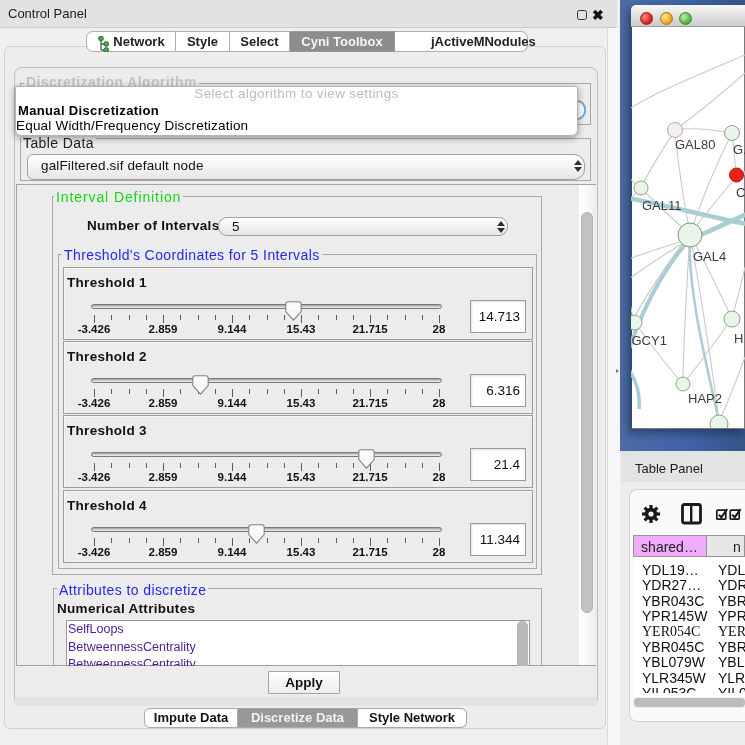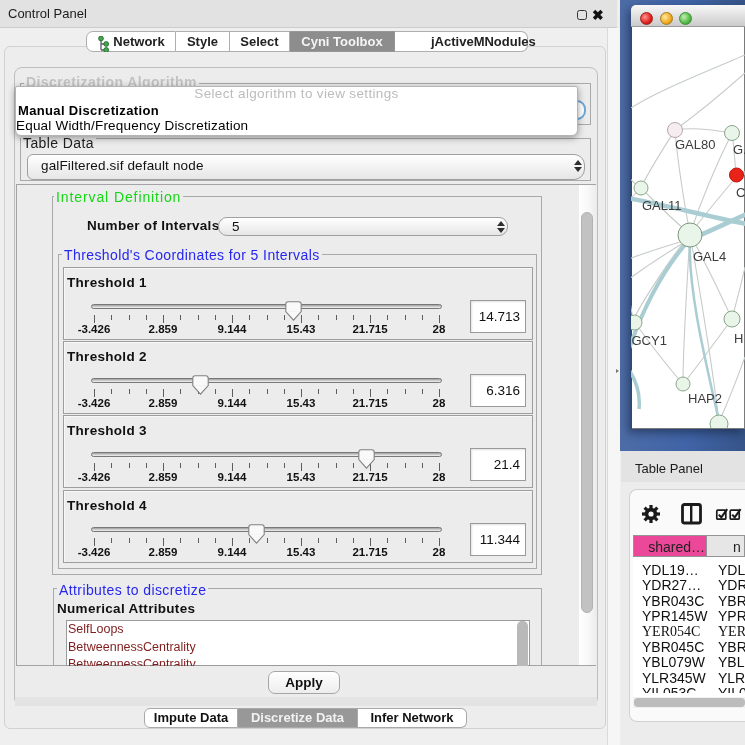--- a/index.html
+++ b/index.html
@@ -46,25 +46,25 @@
 .tpanel { position:absolute; left:63px; width:470px; height:73px; border:1px solid #9d9d9d; box-shadow:inset 1px 1px 0 #f8f8f8; }
 .blab { position:absolute; font-size:13.5px; font-weight:bold; letter-spacing:0.3px; color:#111; }
 .track { position:absolute; left:91px; top:0; width:351px; height:5px; border:1px solid #787878; border-radius:3px; background:linear-gradient(#9f9f9f,#f4f4f4); }
 .tick { position:absolute; width:1px; background:#5e5e5e; }
 .tlab { position:absolute; width:60px; text-align:center; font-size:11.5px; font-weight:bold; color:#111; }
 .thumb { position:absolute; z-index:5; }
 .tfield { position:absolute; left:470px; width:56px; height:33px; background:#ffffff; border:1px solid #9a9a9a; box-shadow:inset 1px 1px 2px rgba(0,0,0,0.12); font-size:13.5px; color:#111; text-align:right; padding:8px 5px 0 0; }
 
 
 .nlist { position:absolute; left:66px; top:620px; width:464px; height:46px; background:#ffffff; border:1px solid #9a9a9a; }
-.nlist div { font-size:12.5px; color:#7f1d1d; padding-left:1px; height:17.7px; line-height:17.5px; }
+.nlist div { font-size:12.5px; color:#4c1d95; padding-left:1px; height:17.7px; line-height:17.5px; }
 .lthumb { position:absolute; left:517px; top:621px; width:11px; height:45px; background:#b9b9b9; border-radius:5px 5px 0 0; }
 
 
-.apply { position:absolute; left:268px; top:671px; width:72px; height:23px; background:linear-gradient(#ffffff,#ededed); border:1px solid #a6a6a6; border-radius:7px; font-size:13.5px; font-weight:600; text-align:center; line-height:21px; color:#111; }
+.apply { position:absolute; left:268px; top:671px; width:72px; height:23px; background:linear-gradient(#ffffff,#ededed); border:1px solid #a6a6a6; border-radius:1px; font-size:13.5px; font-weight:600; text-align:center; line-height:21px; color:#111; }
 
 
 .bseg { position:absolute; top:708px; height:20px; background:#ffffff; border:1px solid #a9a9a9; border-left:none; font-size:13px; font-weight:600; color:#111; text-align:center; line-height:17px; }
 
 
 .divider { position:absolute; left:607px; top:28px; width:13px; height:717px; background:#f6f6f6; border-left:1px solid #dadada; }
 .mdi { position:absolute; left:620px; top:0; width:125px; height:451px; background:linear-gradient(90deg,#4d6ca6,#3f63a6 55%,#365488); }
 .netwin { position:absolute; left:631px; top:5px; width:114px; height:424px; background:#ffffff; border:1px solid #7a7a7a; border-radius:5px 0 0 0; box-shadow:-3px 4px 8px rgba(10,20,40,0.45); }
 .nettitle { position:absolute; left:631px; top:5px; width:114px; height:22px; background:linear-gradient(#f8f8f8,#cbcbcb); border-radius:5px 0 0 0; border-bottom:1px solid #9a9a9a; }
 .tl { position:absolute; top:11.5px; width:13px; height:13px; border-radius:50%; }
@@ -300,21 +300,21 @@
 </div>
 <div class="lthumb"></div>
 
 <div class="abs" style="left:17px; top:666px; width:578px; height:39px; background:#ececec;"></div>
 
 <div class="abs" style="left:15px; top:697px; width:582px; height:9px; background:#e3e3e3;"></div>
 <div class="apply">Apply</div>
 
 <div class="bseg" style="left:144px; width:94px; border-left:1px solid #a9a9a9; border-radius:6px 0 0 6px;">Impute Data</div>
 <div class="bseg" style="left:238px; width:120px; background:#989898; color:#f2f2f2;">Discretize Data</div>
-<div class="bseg" style="left:358px; width:109px; border-radius:0 6px 6px 0;">Infer Network</div>
+<div class="bseg" style="left:358px; width:109px; border-radius:0 6px 6px 0;">Style Network</div>
 
 <div class="divider"></div>
 <div class="abs" style="left:615.5px; top:369px; width:0; height:0; border-top:2.5px solid transparent; border-bottom:2.5px solid transparent; border-left:3.5px solid #777;"></div>
 
 <div class="mdi"></div>
 <div class="netwin"></div>
 <div class="nettitle"></div>
 <div class="tl" style="left:639.5px; background:radial-gradient(circle at 4px 4px, #ff9490, #e0201a 60%, #a01510); border:0.5px solid #99201a;"></div>
 <div class="tl" style="left:659.5px; background:radial-gradient(circle at 4px 4px, #ffe9a0, #f0a81e 60%, #b97a10); border:0.5px solid #a97c14;"></div>
 <div class="tl" style="left:678.5px; background:radial-gradient(circle at 4px 4px, #c4f0b2, #53b946 60%, #2f8f28); border:0.5px solid #3d8f33;"></div>
@@ -398,21 +398,21 @@
     <rect x="49" y="1" width="2.4" height="19" fill="#1a1a1a"></rect>
     <g stroke="#1a1a1a" stroke-width="1.7" fill="none">
       <rect x="75.8" y="7.2" width="9" height="9" rx="1"></rect>
       <path d="M77.8 11.6 L80.3 14.4 L86.2 6.2" stroke-width="2.1"></path>
       <rect x="89.2" y="7.2" width="9" height="9" rx="1"></rect>
       <path d="M91.2 11.6 L93.7 14.4 L99.6 6.2" stroke-width="2.1"></path>
     </g>
   </g>
 </svg>
 
-<div class="thead" style="left:633px; width:74px; background:#ec4899; text-align:right; padding-right:1px;">shared…</div>
+<div class="thead" style="left:633px; width:74px; background:#f0abfc; text-align:center; padding-right:1px;">shared…</div>
 <div class="thead" style="left:707px; width:38px; background:#e6e6e6; border-left:none; padding-left:26px;">n</div>
 <div class="abs" style="left:633px; top:557px; width:112px; height:140px; background:#ffffff;"></div>
 <div class="trow" style="top:562.0px;">
     <span class="tc1">YDL19…</span>
     <span class="tc2">YDL1</span>
   </div>
 <div class="trow" style="top:577.4px;">
     <span class="tc1">YDR27…</span>
     <span class="tc2">YDR2</span>
   </div>

